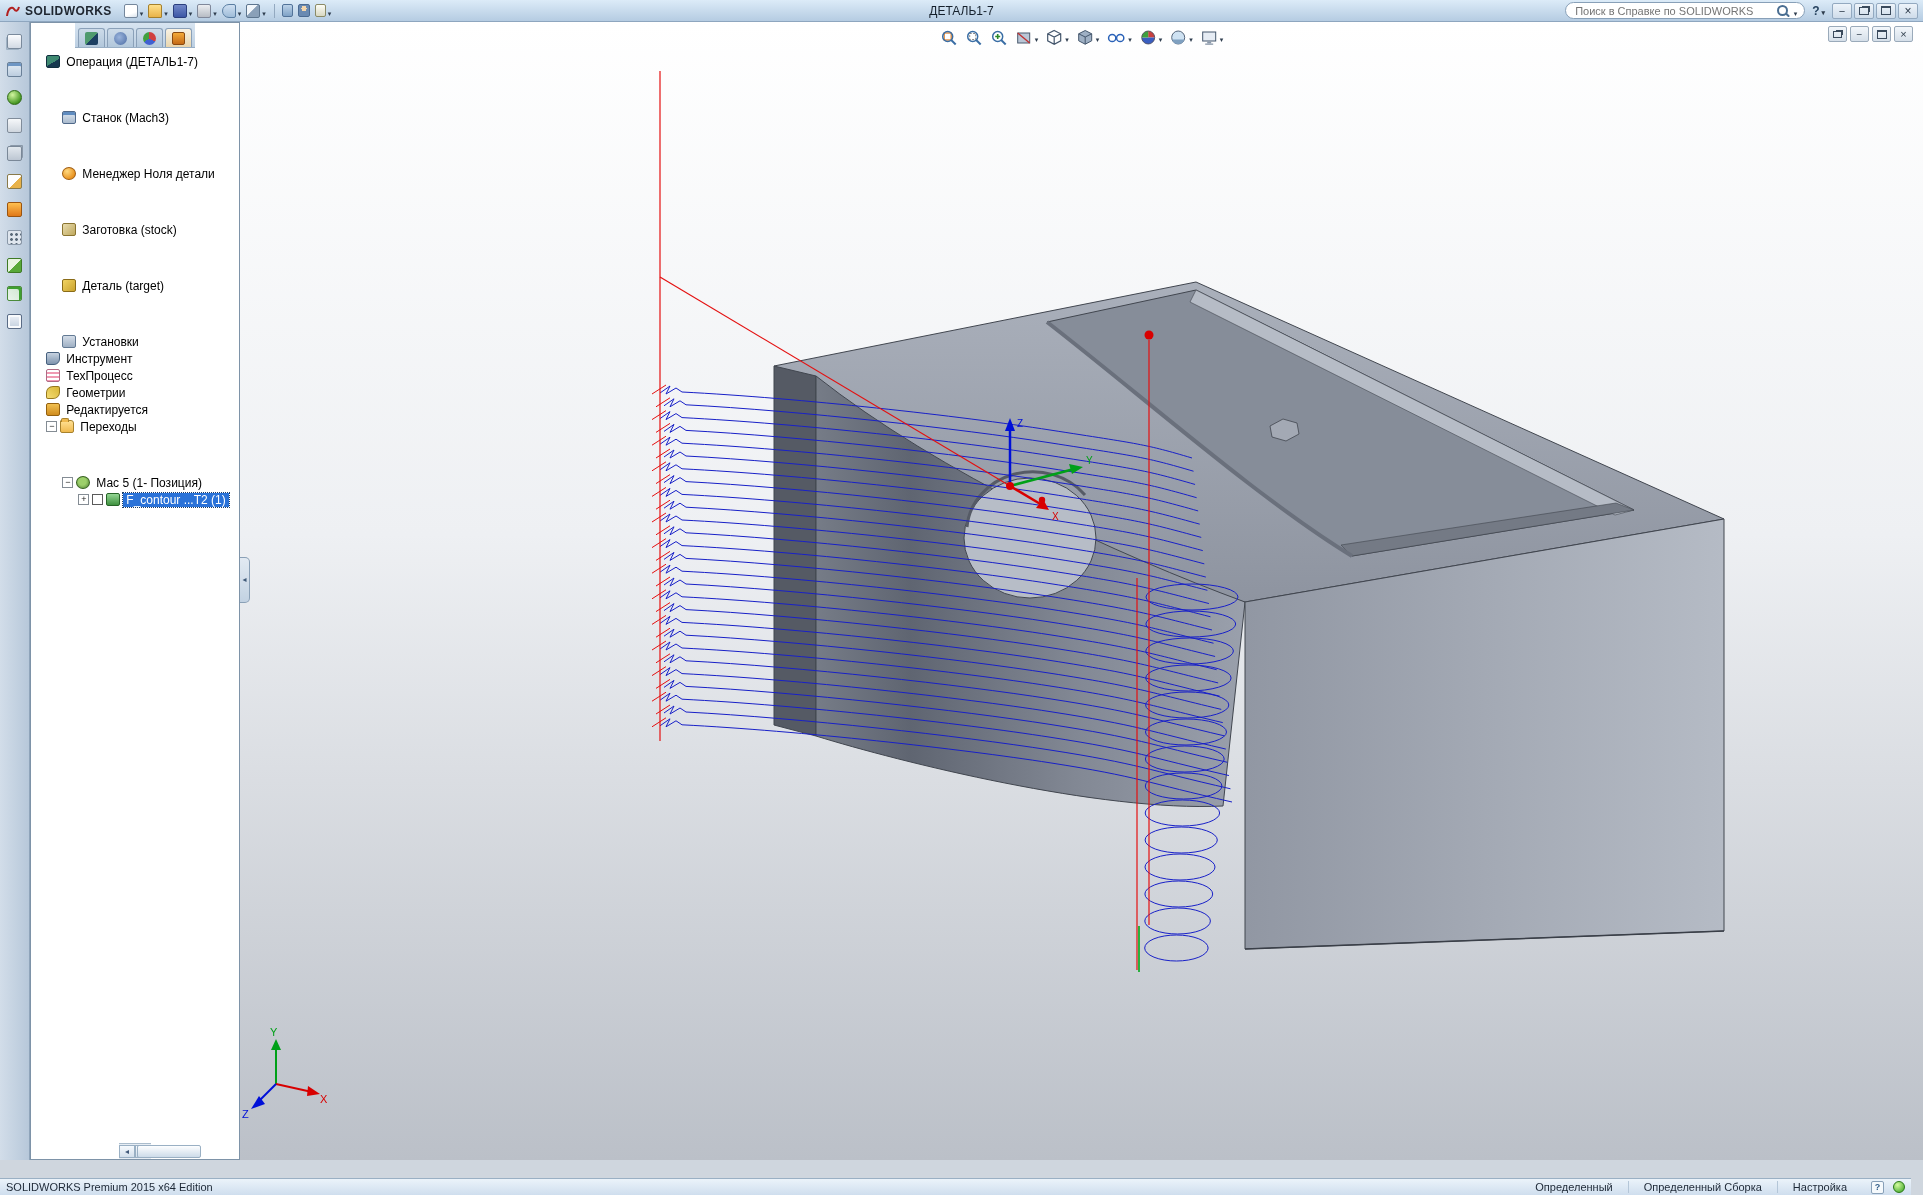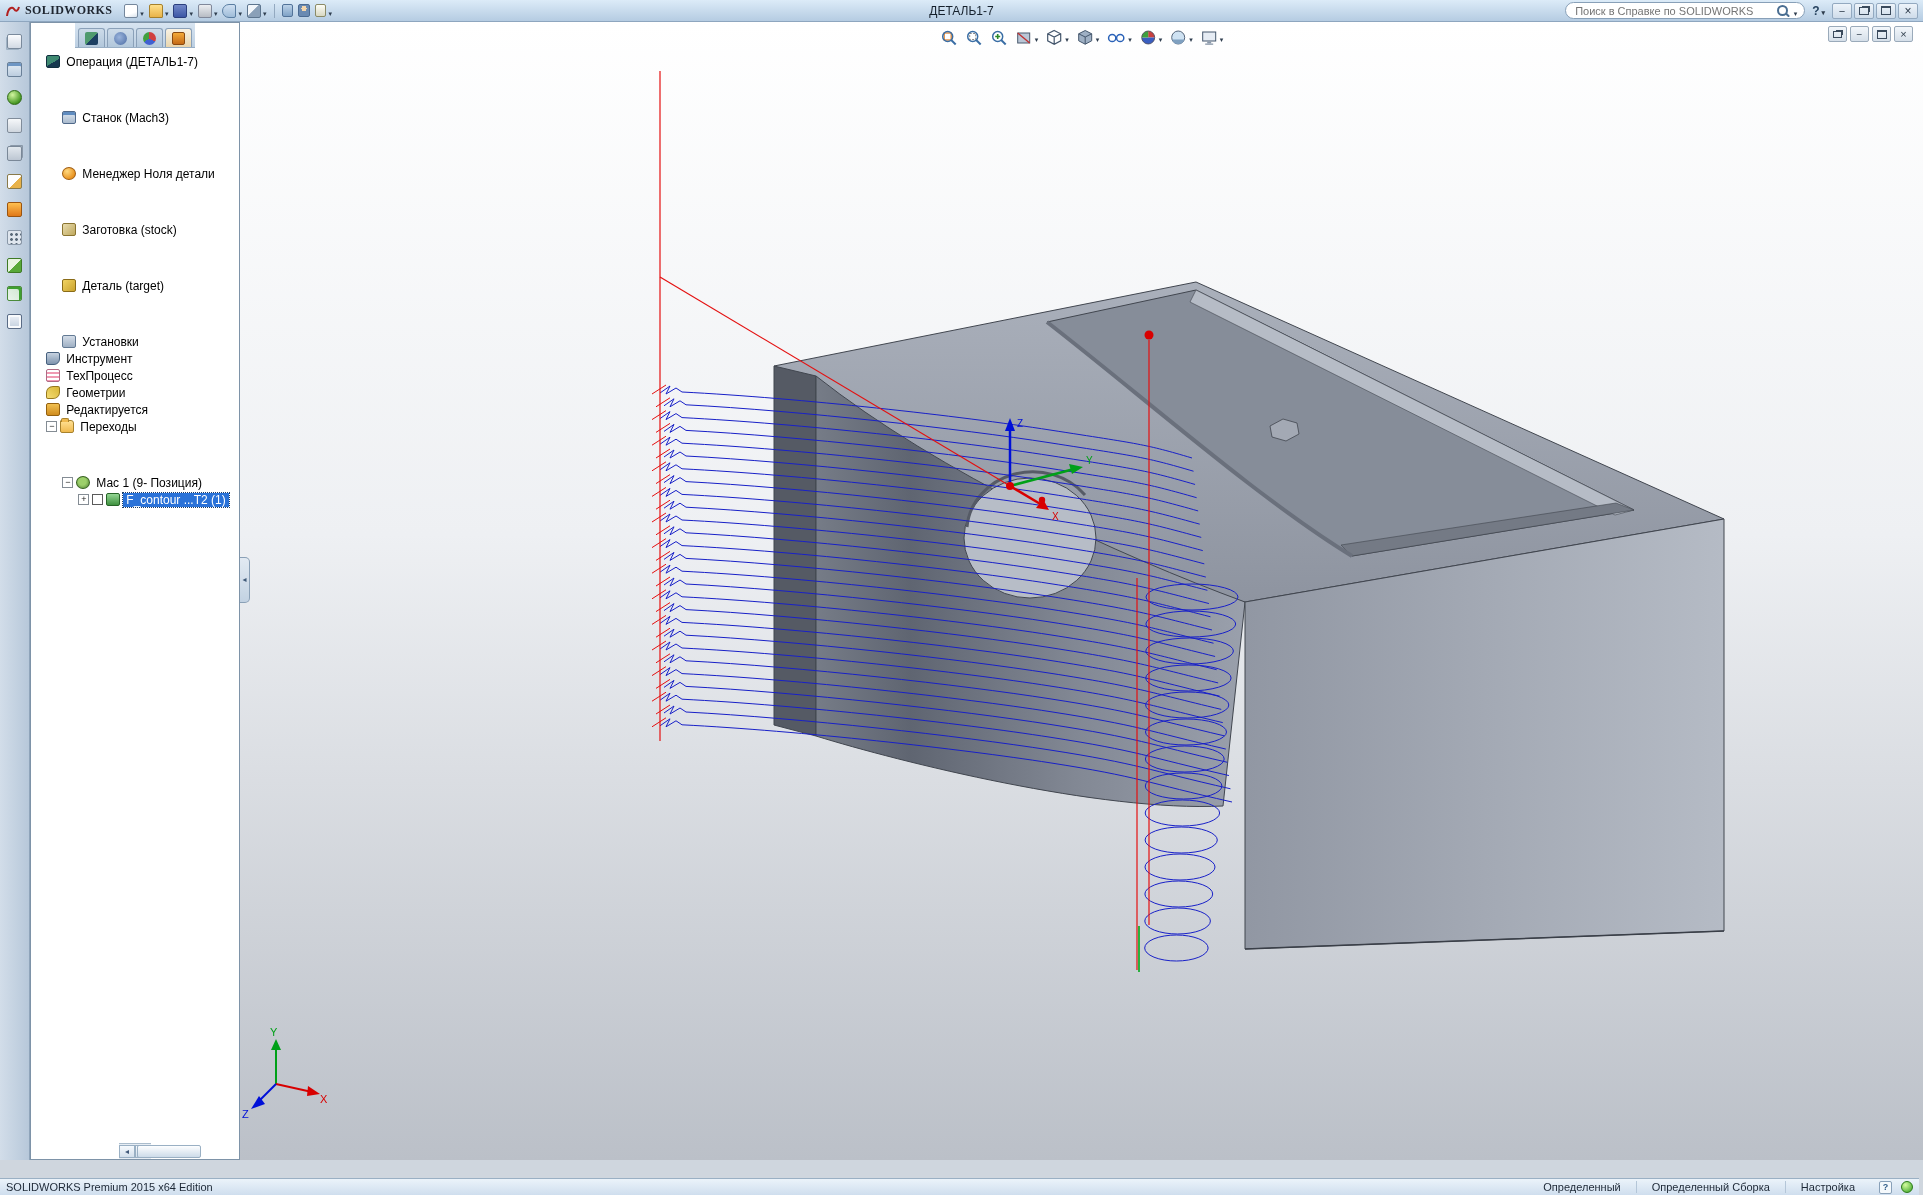--- a/index.html
+++ b/index.html
@@ -4,21 +4,21 @@
 <style>
   html,body{margin:0;padding:0;background:#9aa2ac;}
   #window{position:relative;width:1923px;height:1195px;overflow:hidden;
           font-family:"Liberation Sans",sans-serif;user-select:none;background:#cfd6de;}
 
   
   .titlebar{position:absolute;top:0;left:0;right:0;height:22px;box-sizing:border-box;
             background:linear-gradient(#dcebf8,#b5cce2);border-bottom:1px solid #8ea6bf;
             display:flex;align-items:center;padding:0 5px;z-index:20;}
   .logo{display:flex;align-items:center;gap:4px;margin-right:10px;}
-  .logo-text{font-weight:bold;font-size:12px;color:#1f2630;letter-spacing:.4px;font-family:Liberation Serif, serif;}
+  .logo-text{font-weight:bold;font-size:12px;color:#1f2630;letter-spacing:.4px;}
   .tbtn{display:flex;align-items:center;height:19px;padding:0 2px;margin-right:1px;border-radius:2px;}
   .caret::after{content:"▾";font-size:7px;color:#2e3d4e;margin-left:2px;}
   .tb-sep{width:1px;height:14px;background:#93a9c0;margin:0 5px;}
   .g-ic{width:14px;height:14px;display:inline-block;box-sizing:border-box;border-radius:2px;flex:none;}
   .ic-new{background:linear-gradient(160deg,#ffffff 65%,#d9e2ec);border:1px solid #75879c;}
   .ic-open{background:linear-gradient(#ffe08a,#e8b34a);border:1px solid #a5802c;border-radius:2px 2px 1px 1px;}
   .ic-save{background:linear-gradient(#7288c8,#3c57a6);border:1px solid #2b3f7e;}
   .ic-print{background:linear-gradient(#eceef1,#b7bcc4);border:1px solid #80889a;}
   .ic-undo{background:linear-gradient(#cfe0f2,#9fbcd8);border:1px solid #5a7ea2;border-radius:50% 2px 2px 50%;}
   .ic-cursor{background:linear-gradient(135deg,#f2f6fa 45%,#8aa0b8 46%);border:1px solid #5d758e;}
@@ -132,21 +132,21 @@
   .vsplit::before{content:"◂";}
 
   
   .tabsbar{position:absolute;left:0;right:0;bottom:17px;height:18px;box-sizing:border-box;
            background:linear-gradient(#e1e7ee,#ccd4dd);border-top:1px solid #9fb0c0;
            display:flex;align-items:flex-end;padding-left:118px;gap:2px;z-index:6;}
   .btab{height:17px;padding:0 13px;font-size:11px;display:flex;align-items:center;box-sizing:border-box;
         border:1px solid #91a2b2;border-bottom:none;border-radius:3px 3px 0 0;color:#333;
         background:linear-gradient(#d3dbe3,#c0cad4);}
   .btab.active{background:#f5f8fb;font-weight:bold;color:#111;}
-  .statusbar{position:absolute;left:0;right:4px;bottom:0;height:17px;box-sizing:border-box;
+  .statusbar{position:absolute;left:0;right:12px;bottom:0;height:17px;box-sizing:border-box;
              background:linear-gradient(#ebf3fa,#cfdeee);border-top:1px solid #9ab0c4;
              display:flex;align-items:center;font-size:11px;color:#1d2836;padding:0 6px;z-index:7;}
   .sb-right{margin-left:auto;display:flex;align-items:center;}
   .sb-item{padding:0 15px;border-left:1px solid #b4c6d8;}
   .sb-item:first-child{border-left:none;text-align:center;}
   .sb-qicon{width:13px;height:13px;box-sizing:border-box;border:1px solid #88a0b8;border-radius:2px;
             background:#f5f9fc;display:flex;align-items:center;justify-content:center;
             font-size:9px;font-weight:bold;color:#35608a;margin:0 9px;}
   .sb-res{width:12px;height:12px;border-radius:50%;border:1px solid #2a7a18;box-sizing:border-box;
           background:radial-gradient(circle at 35% 30%,#d4fca0,#35a020);}
@@ -315,21 +315,21 @@
         <span class="tlabel">Редактируется</span>
       </div>
       <div class="trow lvl0">
         <span class="exp minus"></span>
         <span class="tic tic-folder"></span>
         <span class="tlabel">Переходы</span>
       </div>
       <div class="trow lvl1">
         <span class="exp minus"></span>
         <span class="tic tic-position"></span>
-        <span class="tlabel">Мас 1 (9- Позиция)</span>
+        <span class="tlabel">Мас 5 (1- Позиция)</span>
       </div>
       <div class="trow lvl2 selected">
         <span class="exp plus"></span>
         <span class="chk"></span>
         <span class="tic tic-contour"></span>
         <span class="tlabel">F_contour ...T2 (1)</span>
       </div>
     </div>
 
     <div class="tree-hscroll">

